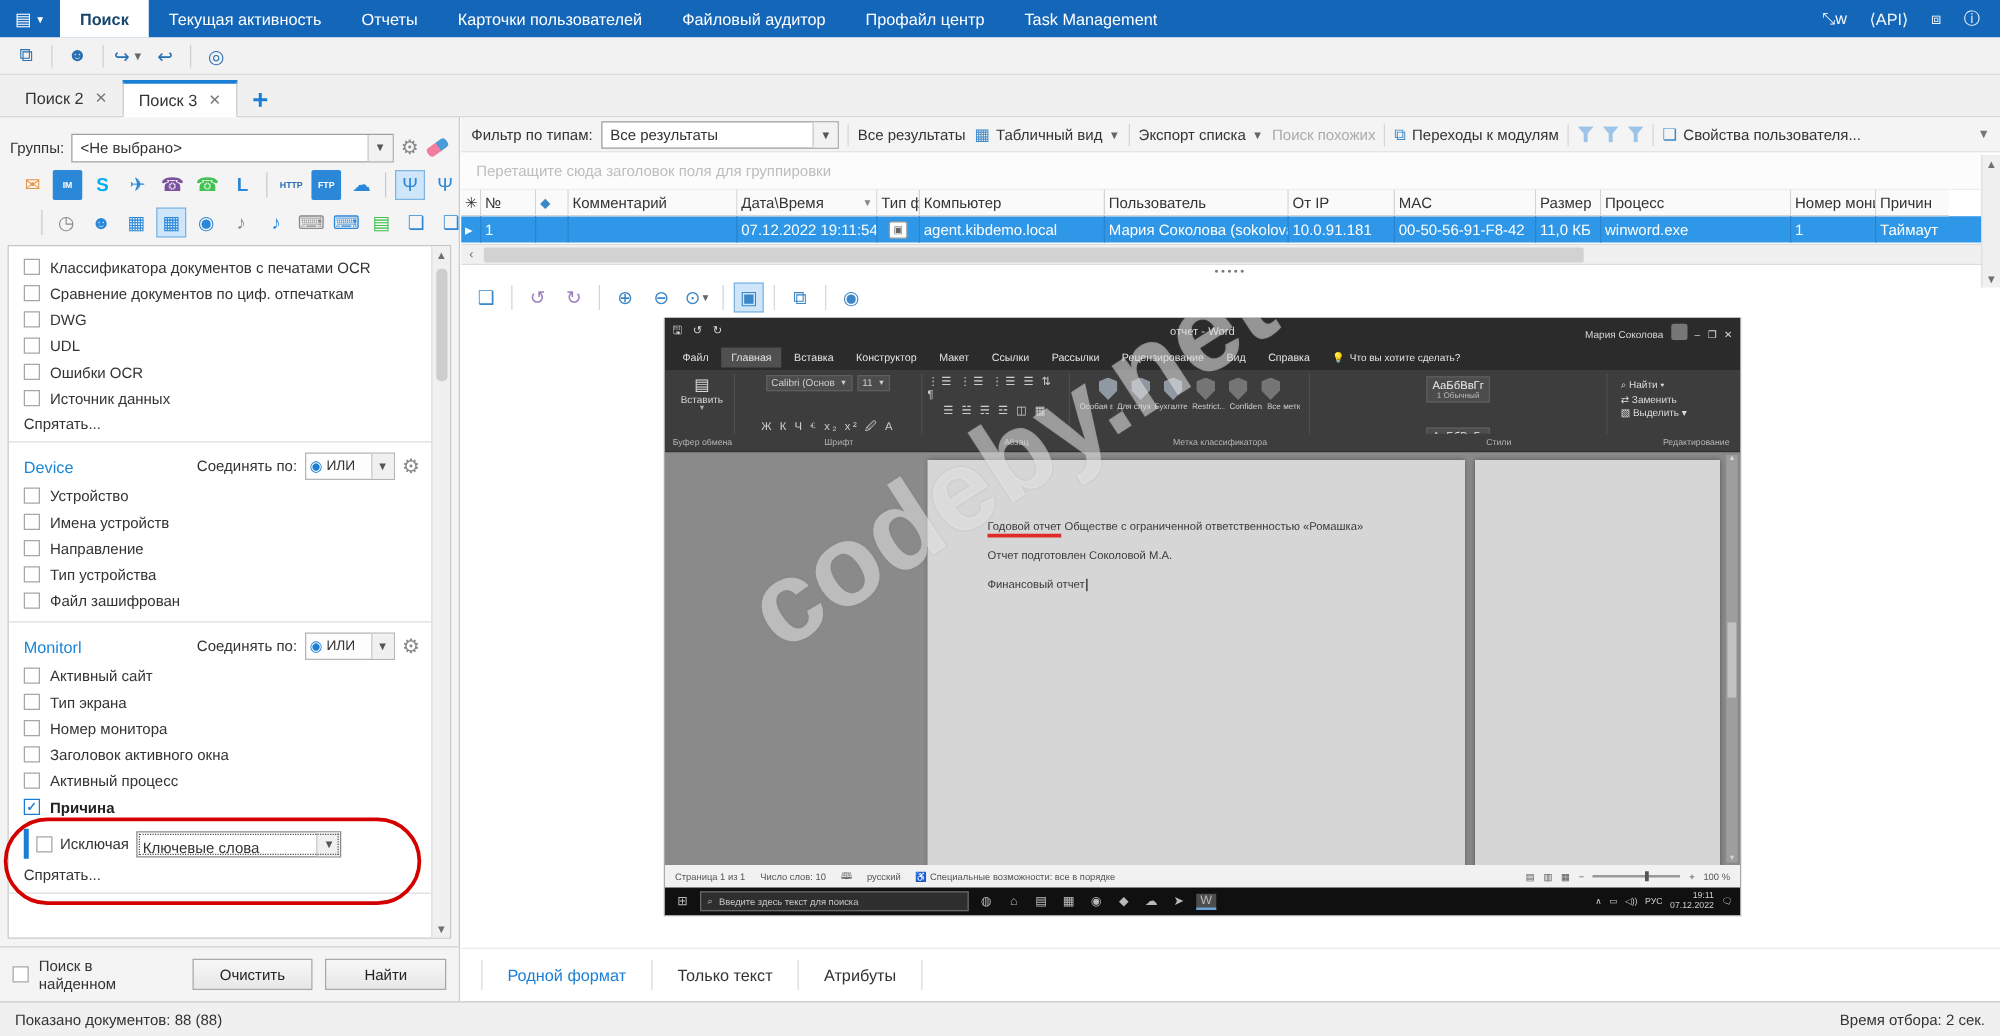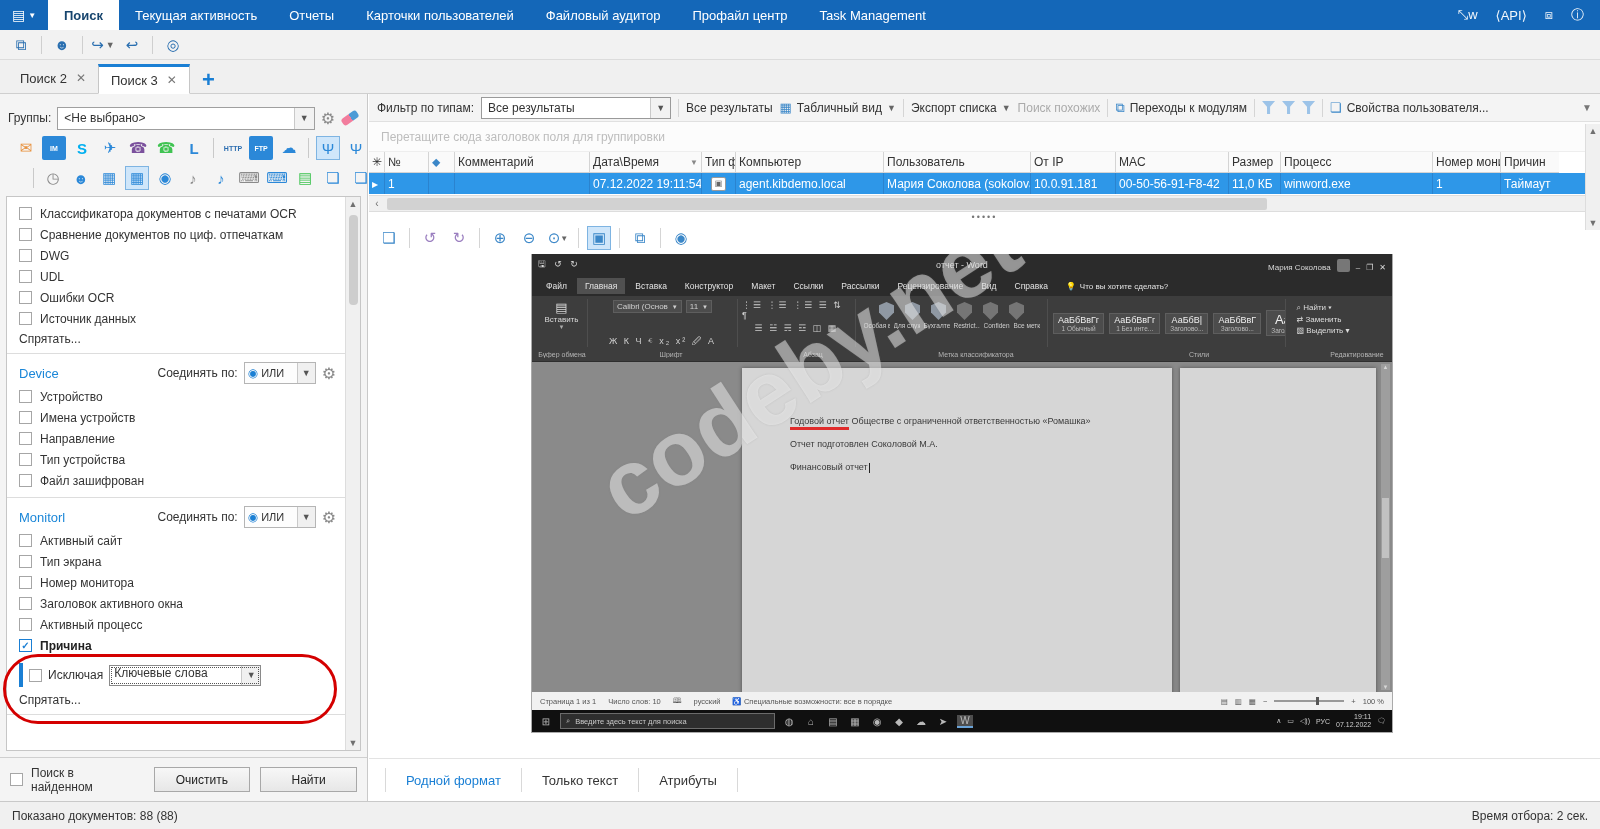--- a/index.html
+++ b/index.html
@@ -57,21 +57,21 @@
   .sechead{display:flex;align-items:center;height:26px;padding:0 4px 0 8px;gap:6px}
   .sectitle{color:#1a86d8;font-size:13px}
   .joinlbl{margin-left:auto;color:#333}
   .joinbox{width:72px;height:22px;border:1px solid #b5b5b5;background:#fdfdfd;display:flex;align-items:center}
   .joinbox .or-ic{color:#1a7fd4;font-size:12px;margin:0 3px}
   .joinbox .jval{flex:1;font-size:11px}
   .joinbox .jdd{width:18px;height:100%;border-left:1px solid #c9c9c9;background:#f0f0f0;font-size:9px;color:#555;display:flex;align-items:center;justify-content:center}
   .boldrow{font-weight:bold;color:#222}
   .excl{display:flex;align-items:center;gap:6px;height:26px;margin:6px 0 2px 8px}
   .vbar{width:4px;height:24px;background:#1a7fd4}
-  .exclsel{width:152px;height:21px;border:1px solid #8a8a8a;outline:1px dotted #555;outline-offset:-3px;background:#fff;display:flex;align-items:flex-start}
+  .exclsel{width:164px;height:21px;border:1px solid #8a8a8a;outline:1px dotted #555;outline-offset:-3px;background:#fff;display:flex;align-items:flex-end}
   .exclsel .val{flex:1;padding-left:4px;font-size:12px}
   .exclsel .dd{width:19px;height:100%;border-left:1px solid #c9c9c9;background:#f0f0f0;font-size:9px;color:#555;display:flex;align-items:center;justify-content:center}
   .lscroll{position:absolute;right:0;top:0;bottom:0;width:15px;background:#f0f0f0;border-left:1px solid #ddd;display:flex;flex-direction:column;align-items:center;justify-content:space-between;padding:2px 0;color:#707070;font-size:9px}
   .lthumb{width:9px;height:90px;background:#cdcdcd;border-radius:4px}
   .red-oval{position:absolute;left:3px;top:560px;width:334px;height:70px;border:3px solid #d40000;border-radius:36px;pointer-events:none;z-index:6}
   .lfooter{position:absolute;left:0;right:0;bottom:0;height:44px;background:#f4f4f4;border-top:1px solid #cfcfcf;display:flex;align-items:center;padding:0 10px;gap:8px}
   .btn{width:100px;height:25px;background:linear-gradient(#f7f7f7,#e7e7e7);border:1px solid #a8a8a8;display:flex;align-items:center;justify-content:center;font-size:12px;color:#222}
   .lfooter .btn{margin-left:2px}
   .lfooter .spring{flex:1}
 
@@ -574,21 +574,21 @@
             </div>
             <div class="shlabels">
               <span>Особая важность</span>
               <span>Для служебно...</span>
               <span>Бухгалте...</span>
               <span>Restrict...</span>
               <span>Confiden...</span>
               <span>Все метки</span>
             </div>
           </div>
-          <div class="wg" style="width:238px;flex-direction:row;align-items:center;gap:3px">
+          <div class="wg" style="width:238px;flex-direction:column;align-items:center;gap:18px">
             <span class="stylebox">
                 <span class="samp">АаБбВвГг</span>
                 <span class="nm">1 Обычный</span>
               </span>
             <span class="stylebox">
                 <span class="samp">АаБбВвГг</span>
                 <span class="nm">1 Без инте...</span>
               </span>
             <span class="stylebox">
                 <span class="samp">АаБбВ|</span>

